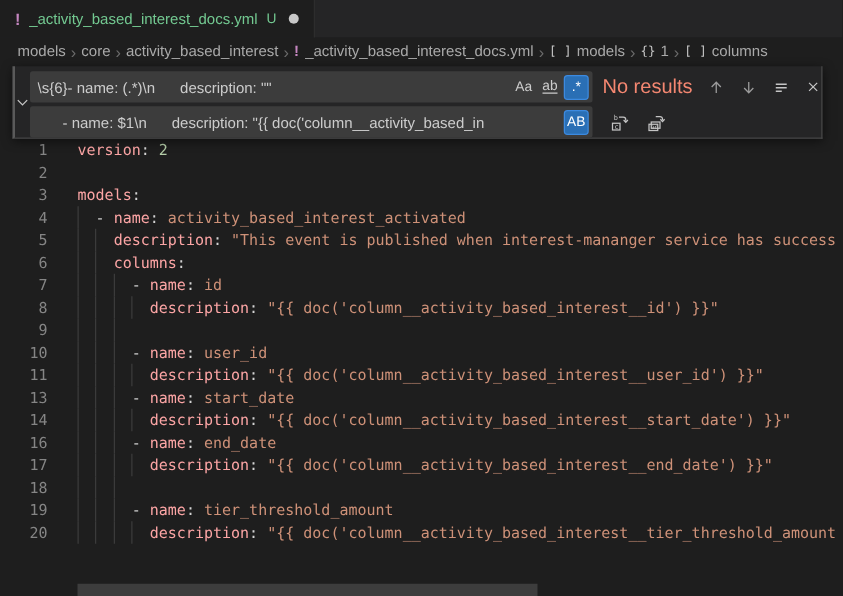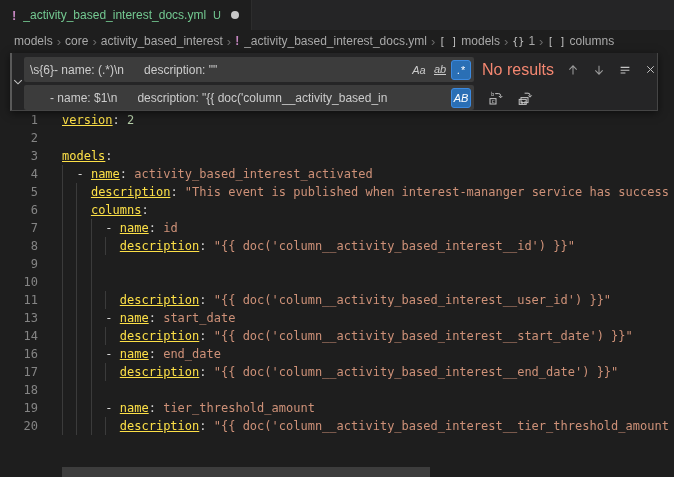--- a/index.html
+++ b/index.html
@@ -22,34 +22,34 @@
   .sym { font-size:10px; color:#c5c5c5; margin-right:4px; letter-spacing:0px; font-family:"DejaVu Sans Mono",monospace; }
   .crumb .yaml-icon { font-size:12px; margin-right:5px; }
 
   
   .code-area { position:absolute; left:0; top:111px; right:0; }
   .line { position:relative; height:18px; line-height:18px; font-family:"DejaVu Sans Mono",monospace;
           font-size:12px; white-space:pre; display:flex; }
   .ln { width:38px; text-align:right; color:#858585; flex:none; }
   .code { margin-left:24px; }
   .guide { position:absolute; width:1px; top:0; height:18px; background:#3b3b3b; }
-  .tk-k { color:#fde047;text-decoration:underline; } .tk-p { color:#d4d4d4; } .tk-s { color:#ce9178; } .tk-n { color:#b5cea8; }
+  .tk-k { color:#fca5a5; } .tk-p { color:#d4d4d4; } .tk-s { color:#ce9178; } .tk-n { color:#b5cea8; }
 
   
   .find-widget { position:absolute; left:10px; top:53px; width:648px; height:58px; background:#252526;
                  border:1px solid #454545; border-left:2px solid #5a5a5a; border-top:none;
                  box-shadow:0 2px 8px rgba(0,0,0,.55); display:flex; }
   .toggle-col { width:18px; display:flex; align-items:center; justify-content:center; cursor:pointer; }
   .fw-body { flex:1; padding-top:4px; }
   .fw-row { display:flex; align-items:center; height:25px; margin-bottom:3px; }
   .fw-input { width:450px; height:25px; background:#3c3c3c; color:#cccccc; display:flex; align-items:center;
               padding:0 3px 0 6px; font-size:12px; border-radius:2px; }
   .fw-text { flex:1; overflow:hidden; white-space:pre; }
   .opt { width:20px; height:20px; flex:none; display:flex; align-items:center; justify-content:center;
-         color:#cccccc; font-size:11px; border-radius:3px; margin-left:1px; border:1px solid transparent;font-style:italic; }
+         color:#cccccc; font-size:11px; border-radius:3px; margin-left:1px; border:1px solid transparent; }
   .opt.active { background:#2a6fb5; border-color:#3c8ae0; color:#ffffff; }
   .ww { border-bottom:1px solid #cccccc; line-height:10px; display:inline-block; }
   .results { color:#f48771; font-size:16px; margin-left:8px; width:76px; flex:none; }
   .nav-btn { width:23px; height:23px; display:flex; align-items:center; justify-content:center;
              border-radius:4px; margin-left:3px; color:#c5c5c5; }
   .rep-btn { width:23px; height:23px; display:flex; align-items:center; justify-content:center;
              border-radius:4px; margin-left:6px; color:#c5c5c5; }
   .rep-btn:first-of-type { margin-left:10px; }
   svg.ic { display:block; }
 
@@ -107,21 +107,21 @@
   <div class="code-area">
       <div class="line"><span class="ln">1</span><span class="code"><span class="tk-k">version</span><span class="tk-p">: </span><span class="tk-n">2</span></span></div>
       <div class="line"><span class="ln">2</span><span class="code"></span></div>
       <div class="line"><span class="ln">3</span><span class="code"><span class="tk-k">models</span><span class="tk-p">:</span></span></div>
       <div class="line"><span class="guide" style="left: 62px;"></span><span class="ln">4</span><span class="code"><span class="tk-p">  - </span><span class="tk-k">name</span><span class="tk-p">: </span><span class="tk-s">activity_based_interest_activated</span></span></div>
       <div class="line"><span class="guide" style="left: 62px;"></span><span class="guide" style="left: 76.46px;"></span><span class="ln">5</span><span class="code"><span class="tk-p">    </span><span class="tk-k">description</span><span class="tk-p">: </span><span class="tk-s">"This event is published when interest-mananger service has success</span></span></div>
       <div class="line"><span class="guide" style="left: 62px;"></span><span class="guide" style="left: 76.46px;"></span><span class="ln">6</span><span class="code"><span class="tk-p">    </span><span class="tk-k">columns</span><span class="tk-p">:</span></span></div>
       <div class="line"><span class="guide" style="left: 62px;"></span><span class="guide" style="left: 76.46px;"></span><span class="guide" style="left: 90.92px;"></span><span class="ln">7</span><span class="code"><span class="tk-p">      - </span><span class="tk-k">name</span><span class="tk-p">: </span><span class="tk-s">id</span></span></div>
       <div class="line"><span class="guide" style="left: 62px;"></span><span class="guide" style="left: 76.46px;"></span><span class="guide" style="left: 90.92px;"></span><span class="guide" style="left: 105.38px;"></span><span class="ln">8</span><span class="code"><span class="tk-p">        </span><span class="tk-k">description</span><span class="tk-p">: </span><span class="tk-s">"{{ doc('column__activity_based_interest__id') }}"</span></span></div>
       <div class="line"><span class="guide" style="left: 62px;"></span><span class="guide" style="left: 76.46px;"></span><span class="guide" style="left: 90.92px;"></span><span class="ln">9</span><span class="code"></span></div>
-      <div class="line"><span class="guide" style="left: 62px;"></span><span class="guide" style="left: 76.46px;"></span><span class="guide" style="left: 90.92px;"></span><span class="ln">10</span></div>
+      <div class="line"><span class="guide" style="left: 62px;"></span><span class="guide" style="left: 76.46px;"></span><span class="guide" style="left: 90.92px;"></span><span class="ln">10</span><span class="code"><span class="tk-p">      - </span><span class="tk-k">name</span><span class="tk-p">: </span><span class="tk-s">user_id</span></span></div>
       <div class="line"><span class="guide" style="left: 62px;"></span><span class="guide" style="left: 76.46px;"></span><span class="guide" style="left: 90.92px;"></span><span class="guide" style="left: 105.38px;"></span><span class="ln">11</span><span class="code"><span class="tk-p">        </span><span class="tk-k">description</span><span class="tk-p">: </span><span class="tk-s">"{{ doc('column__activity_based_interest__user_id') }}"</span></span></div>
       <div class="line"><span class="guide" style="left: 62px;"></span><span class="guide" style="left: 76.46px;"></span><span class="guide" style="left: 90.92px;"></span><span class="ln">13</span><span class="code"><span class="tk-p">      - </span><span class="tk-k">name</span><span class="tk-p">: </span><span class="tk-s">start_date</span></span></div>
       <div class="line"><span class="guide" style="left: 62px;"></span><span class="guide" style="left: 76.46px;"></span><span class="guide" style="left: 90.92px;"></span><span class="guide" style="left: 105.38px;"></span><span class="ln">14</span><span class="code"><span class="tk-p">        </span><span class="tk-k">description</span><span class="tk-p">: </span><span class="tk-s">"{{ doc('column__activity_based_interest__start_date') }}"</span></span></div>
       <div class="line"><span class="guide" style="left: 62px;"></span><span class="guide" style="left: 76.46px;"></span><span class="guide" style="left: 90.92px;"></span><span class="ln">16</span><span class="code"><span class="tk-p">      - </span><span class="tk-k">name</span><span class="tk-p">: </span><span class="tk-s">end_date</span></span></div>
       <div class="line"><span class="guide" style="left: 62px;"></span><span class="guide" style="left: 76.46px;"></span><span class="guide" style="left: 90.92px;"></span><span class="guide" style="left: 105.38px;"></span><span class="ln">17</span><span class="code"><span class="tk-p">        </span><span class="tk-k">description</span><span class="tk-p">: </span><span class="tk-s">"{{ doc('column__activity_based_interest__end_date') }}"</span></span></div>
       <div class="line"><span class="guide" style="left: 62px;"></span><span class="guide" style="left: 76.46px;"></span><span class="guide" style="left: 90.92px;"></span><span class="ln">18</span><span class="code"></span></div>
       <div class="line"><span class="guide" style="left: 62px;"></span><span class="guide" style="left: 76.46px;"></span><span class="guide" style="left: 90.92px;"></span><span class="ln">19</span><span class="code"><span class="tk-p">      - </span><span class="tk-k">name</span><span class="tk-p">: </span><span class="tk-s">tier_threshold_amount</span></span></div>
       <div class="line"><span class="guide" style="left: 62px;"></span><span class="guide" style="left: 76.46px;"></span><span class="guide" style="left: 90.92px;"></span><span class="guide" style="left: 105.38px;"></span><span class="ln">20</span><span class="code"><span class="tk-p">        </span><span class="tk-k">description</span><span class="tk-p">: </span><span class="tk-s">"{{ doc('column__activity_based_interest__tier_threshold_amount</span></span></div>
     </div>
 

